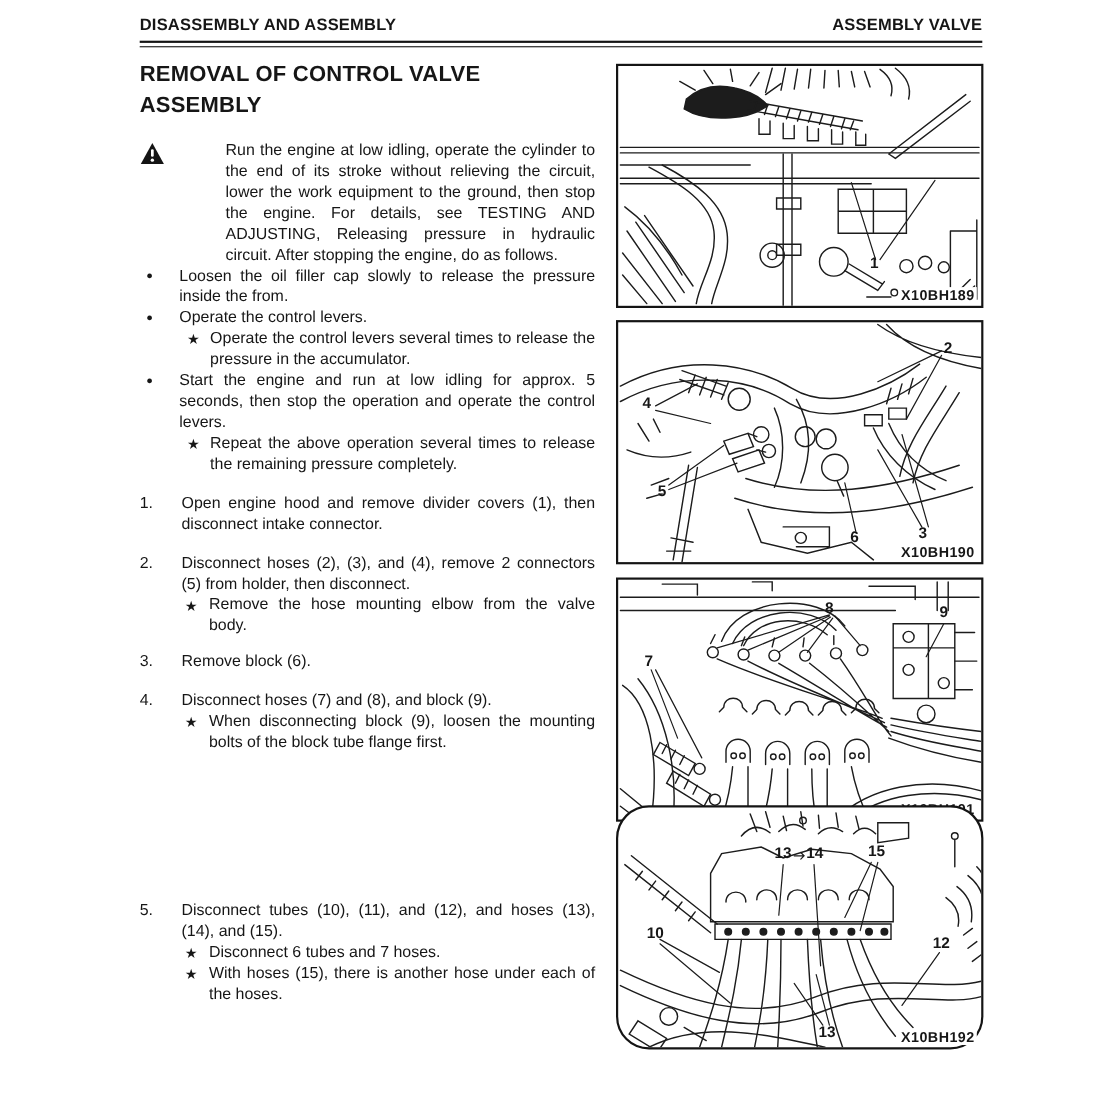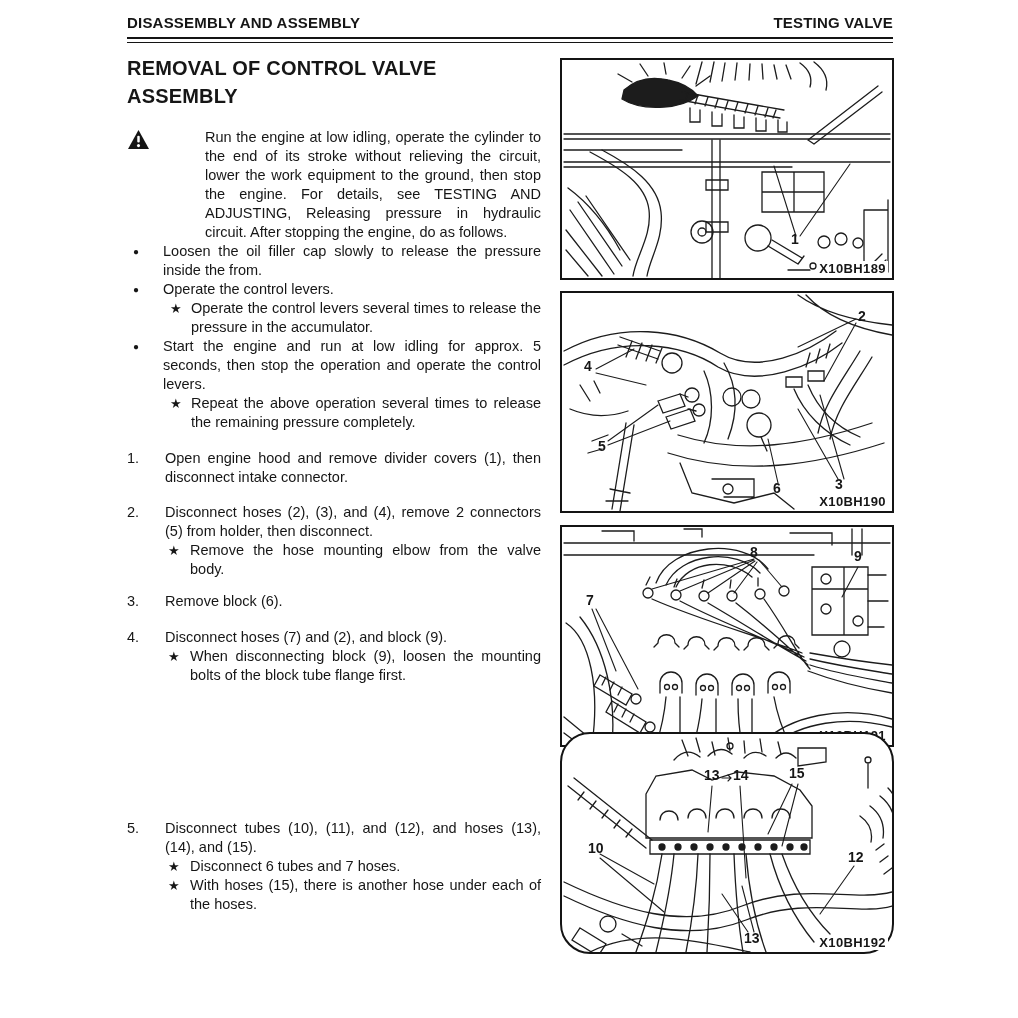--- a/index.html
+++ b/index.html
@@ -39,21 +39,21 @@
            letter-spacing:.4px;background:#fff;padding:0 2px;text-align:right;}
   svg{display:block;}
 </style>
 </head>
 <body>
 
 <div class="page">
 
   <div class="hdr">
     <span>DISASSEMBLY AND ASSEMBLY</span>
-    <span>TESTING VALVE</span>
+    <span>ASSEMBLY VALVE</span>
   </div>
   <div class="hdr-rule"></div>
 
   <div class="left">
     <h1 class="title">REMOVAL OF CONTROL VALVE ASSEMBLY</h1>
 
     <div class="warn body-txt">
       <span class="warn-icn">
         <svg width="23" height="21" viewBox="0 0 24 22">
           <path d="M12,1 L23,21 H1 Z" fill="#141414"></path>
@@ -101,21 +101,21 @@
         </div>
       </div>
 
       <div class="step body-txt mt13">
         <span>3.</span>
         <p class="just">Remove block (6).</p>
       </div>
 
       <div class="step body-txt mt17">
         <span>4.</span>
-        <p class="just">Disconnect hoses (7) and (2), and block (9).</p>
+        <p class="just">Disconnect hoses (7) and (8), and block (9).</p>
         <div class="s-item body-txt">
           <span class="s-mk">★</span>
           <p class="just">When disconnecting block (9), loosen the mounting bolts of the block tube flange first.</p>
         </div>
       </div>
 
       <div class="step body-txt mt134">
         <span>5.</span>
         <p class="just">Disconnect tubes (10), (11), and (12), and hoses (13), (14), and (15).</p>
         <div class="s-item body-txt">

